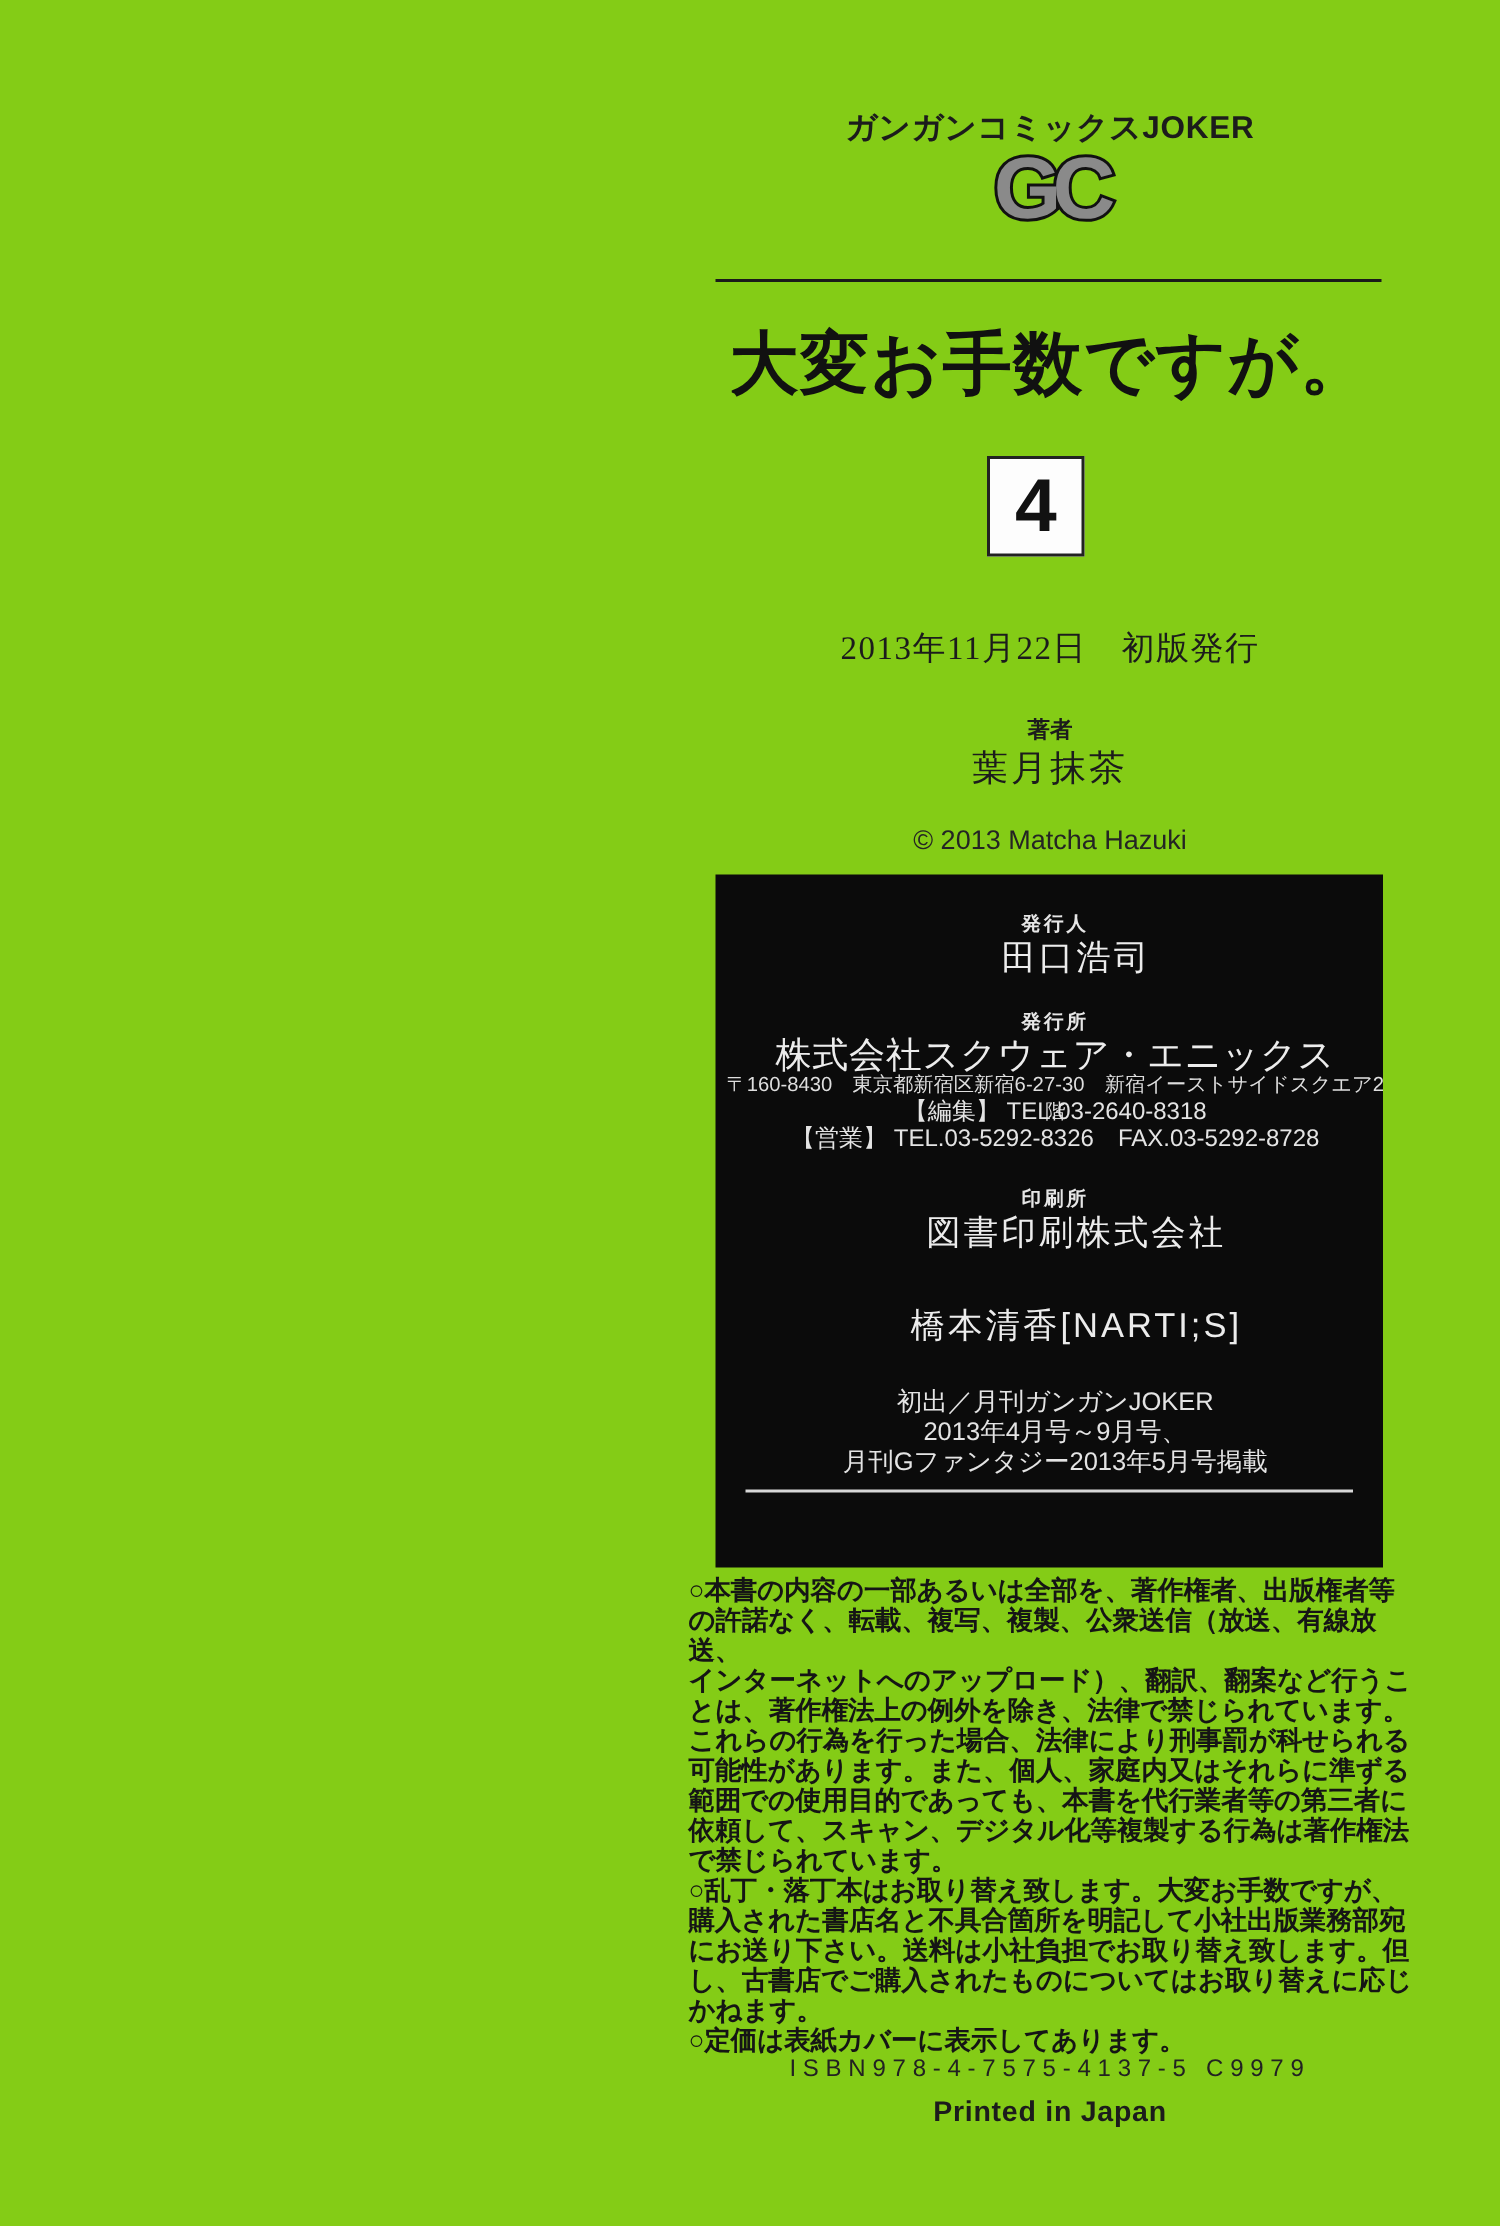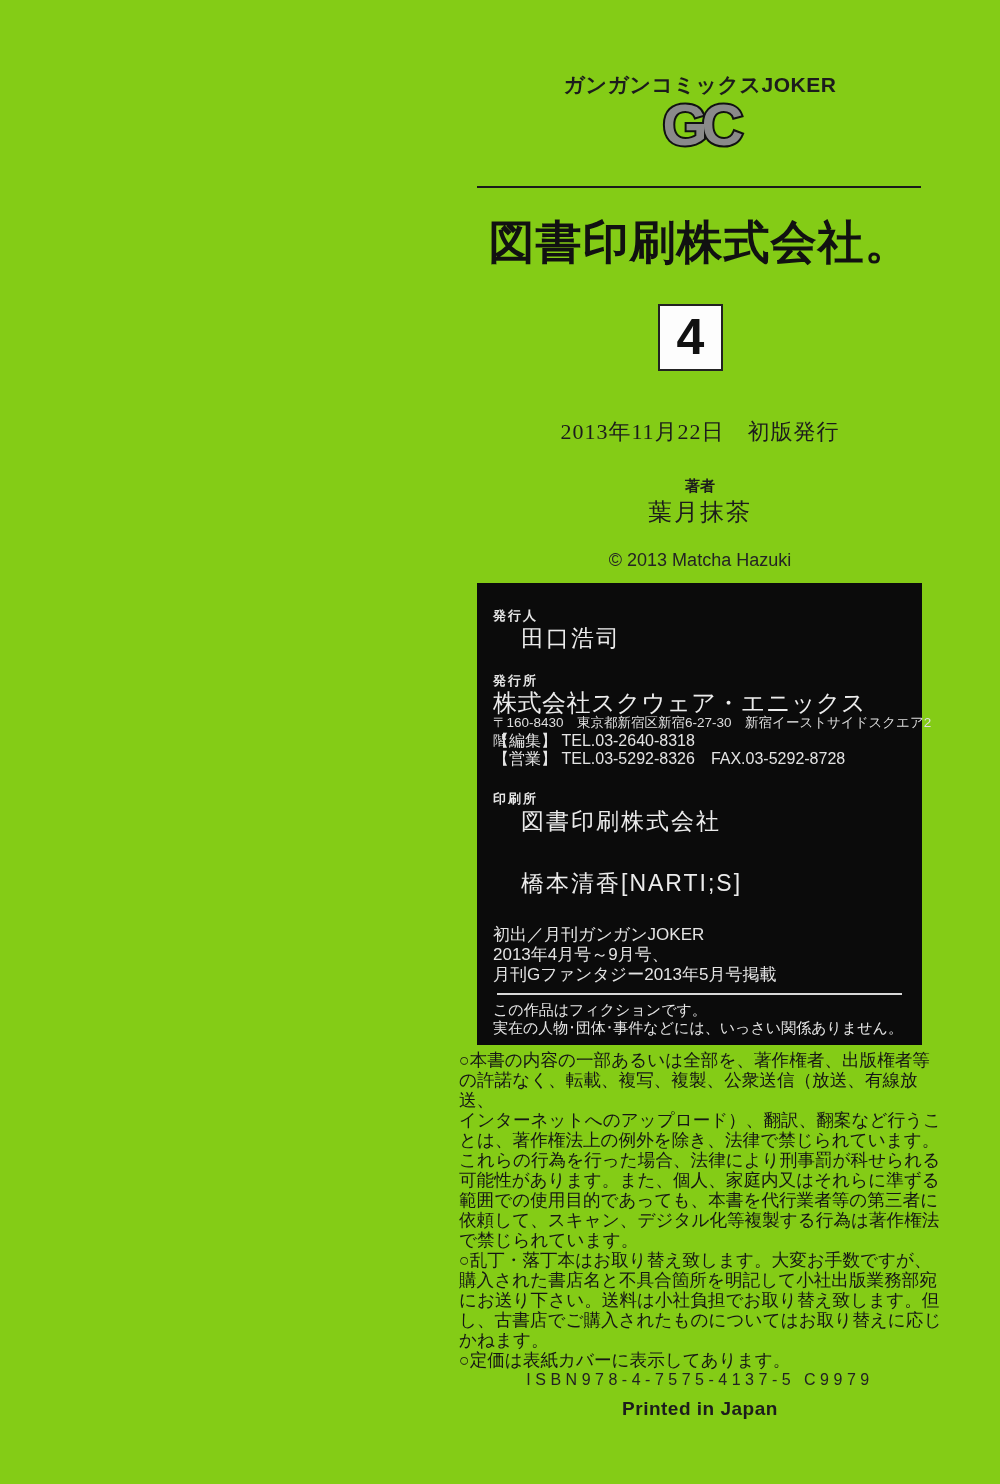--- a/index.html
+++ b/index.html
@@ -36,34 +36,34 @@
   .edition-date { top:417px; font-size:22px; letter-spacing:1px; }
 
   .author-label { top:477px; font-size:15px; font-weight:bold; }
   .author-name { top:496px; font-size:24px; letter-spacing:2px; }
   .copyright-line { top:550px; font-size:18px; color:#242424; }
 
   .panel {
     position:absolute; top:583px; left:477px; width:445px; height:462px;
     background:#0b0b0b; color:#ececec;
   }
-  .panel .abs { position:absolute; left:16px; width:100%; }
+  .panel .abs { position:absolute; left:4px; width:100%; text-align:center; }
   .p-label { font-size:13px; font-weight:bold; letter-spacing:2px; color:#e6e6e6; }
   .p-name  { font-size:23px; letter-spacing:2px;padding-left:28px; }
   .p-company { font-size:24px; letter-spacing:0.5px; }
   .p-addr { font-size:13.5px; letter-spacing:0; color:#dedede; }
   .p-tel  { font-size:16px; color:#e4e4e4; }
   .p-first { font-size:17px; line-height:20px; white-space:pre-line; color:#e4e4e4; }
   .p-rule { top:410px; left:20px; width:405px; border-top:2px solid #d8d8d8; position:absolute; }
   .p-fiction { font-size:15px; line-height:17.5px; white-space:pre-line; color:#e6e6e6; }
 
   .legal {
     position:absolute; top:1050px; left:459px; width:486px; text-align:left;
     font-family:"Liberation Serif","DejaVu Serif",serif;
-    font-weight:normal; font-size:17.6px; line-height:20px; color:#151515;
+    font-weight:bold; font-size:17.6px; line-height:20px; color:#151515;
   }
   .legal p { white-space:pre-line; }
 
   .isbn-line { top:1371px; font-size:16px; font-weight:500; letter-spacing:4.5px; color:#222; }
   .printed-line { top:1398px; font-size:19px; font-weight:bold; letter-spacing:0.5px; }
 </style>
 </head>
 <body>
 
 <div class="page">
@@ -71,21 +71,21 @@
   <div class="col imprint-label">ガンガンコミックスJOKER</div>
 
   <div class="col logo-wrap">
     <svg class="logo-gc-svg" width="170" height="56" viewBox="0 0 170 56">
       <text x="85" y="48" text-anchor="middle">GC</text>
     </svg>
   </div>
 
   <div class="rule"></div>
 
-  <div class="col book-title">図書印刷株式会社。</div>
+  <div class="col book-title">大変お手数ですが。</div>
 
   <div class="volume-badge">
     <span>4</span>
   </div>
 
   <div class="col edition-date serif">2013年11月22日　初版発行</div>
 
   <div class="col author-label">著者</div>
   <div class="col author-name serif">葉月抹茶</div>
   <div class="col copyright-line">© 2013 Matcha Hazuki</div>
@@ -104,22 +104,20 @@
     <div class="abs p-name" style="top:223px">図書印刷株式会社</div>
 
     <div class="abs p-name" style="top:285px">橋本清香[NARTI;S]</div>
 
     <div class="abs p-first" style="top:342px">初出／月刊ガンガンJOKER
 2013年4月号～9月号、
 月刊Gファンタジー2013年5月号掲載</div>
 
     <div class="p-rule"></div>
 
-    <div class="abs p-fiction" style="top:418px">この作品はフィクションです。
-実在の人物･団体･事件などには、いっさい関係ありません。</div>
   </div>
 
   <div class="legal">
     <p>○本書の内容の一部あるいは全部を、著作権者、出版権者等
 の許諾なく、転載、複写、複製、公衆送信（放送、有線放送、
 インターネットへのアップロード）、翻訳、翻案など行うこ
 とは、著作権法上の例外を除き、法律で禁じられています。
 これらの行為を行った場合、法律により刑事罰が科せられる
 可能性があります。また、個人、家庭内又はそれらに準ずる
 範囲での使用目的であっても、本書を代行業者等の第三者に

